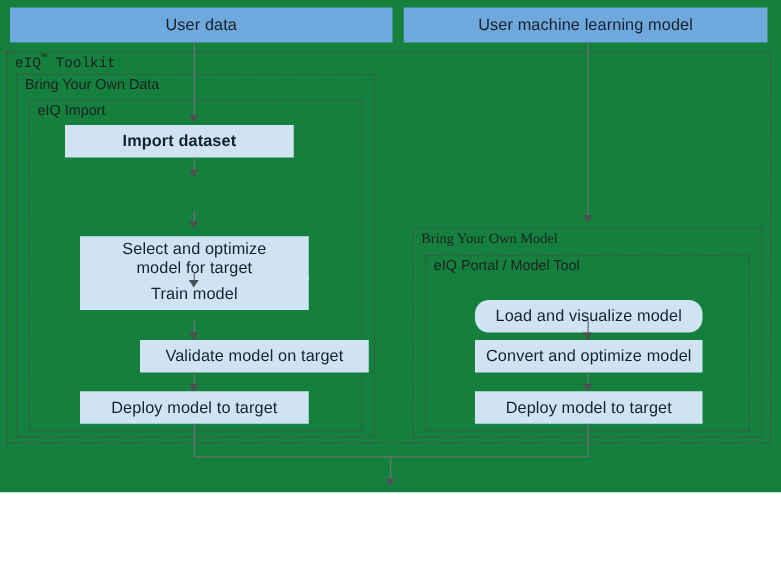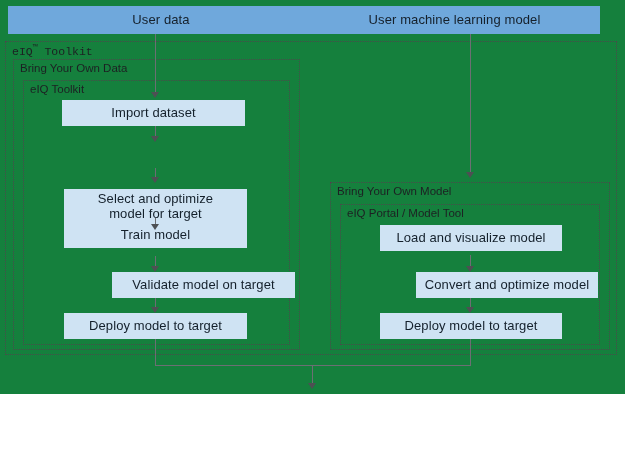--- a/index.html
+++ b/index.html
@@ -76,45 +76,45 @@
 </style>
 </head>
 <body>
 
 <div id="diagram">
 
   <div class="bar bar-blue" style="left:8px; top:6px; width:306px; height:28px;">
     <span>User data</span>
   </div>
 
-  <div class="bar bar-blue" style="left:309px; top:6px; width:291px; height:28px;">
+  <div class="bar bar-blue" style="left:323px; top:6px; width:291px; height:28px;">
     <span>User machine learning model</span>
   </div>
 
   <div class="dashbox" style="left:5px; top:41px; width:612px; height:314px;font-family:Liberation Mono, monospace;">
     <span class="dashlabel">eIQ<span class="sup">™</span> Toolkit</span>
   </div>
 
   <div class="dashbox" style="left:13px; top:59px; width:287px; height:291px;">
     <span class="dashlabel">Bring Your Own Data</span>
   </div>
 
   <div class="dashbox" style="left:23px; top:80px; width:267px; height:265px;">
-    <span class="dashlabel">eIQ Toolkit</span>
+    <span class="dashlabel">eIQ Import</span>
   </div>
 
-  <div class="dashbox" style="left:330px; top:182px; width:280px; height:168px;">
+  <div class="dashbox" style="left:330px; top:182px; width:280px; height:168px;font-family:Liberation Serif, serif;">
     <span class="dashlabel">Bring Your Own Model</span>
   </div>
 
   <div class="dashbox" style="left:340px; top:204px; width:260px; height:141px;">
     <span class="dashlabel">eIQ Portal / Model Tool</span>
   </div>
 
-  <div class="bar bar-lightblue" style="left:62px; top:100px; width:183px; height:26px;">
+  <div class="bar bar-lightblue" style="left:52px; top:100px; width:183px; height:26px;font-weight:bold;">
     <span>Import dataset</span>
   </div>
 
 
   <div class="bar bar-lightblue" style="left:64px; top:189px; width:183px; height:35px;">
     <span style="white-space:pre-line;">Select and optimize
 model for target</span>
   </div>
 
   <div class="bar bar-lightblue" style="left:64px; top:222px; width:183px; height:26px;justify-content:center;">
@@ -122,25 +122,25 @@
   </div>
 
   <div class="bar bar-lightblue" style="left:64px; top:272px; width:183px; height:26px;margin-left:48px;">
     <span>Validate model on target</span>
   </div>
 
   <div class="bar bar-lightblue" style="left:64px; top:313px; width:183px; height:26px;">
     <span>Deploy model to target</span>
   </div>
 
-  <div class="bar bar-lightblue" style="left:380px; top:225px; width:182px; height:26px;">
+  <div class="bar bar-lightblue" style="left:380px; top:240px; width:182px; height:26px;border-radius:11px;">
     <span>Load and visualize model</span>
   </div>
 
-  <div class="bar bar-lightblue" style="left:380px; top:272px; width:182px; height:26px;margin-left:36px;">
+  <div class="bar bar-lightblue" style="left:380px; top:272px; width:182px; height:26px;">
     <span>Convert and optimize model</span>
   </div>
 
   <div class="bar bar-lightblue" style="left:380px; top:313px; width:182px; height:26px;">
     <span>Deploy model to target</span>
   </div>
 
 
   <div class="bar bar-gray" style="left:155px; top:435px; width:315px; height:30px;">
     <span>Prediction</span>

